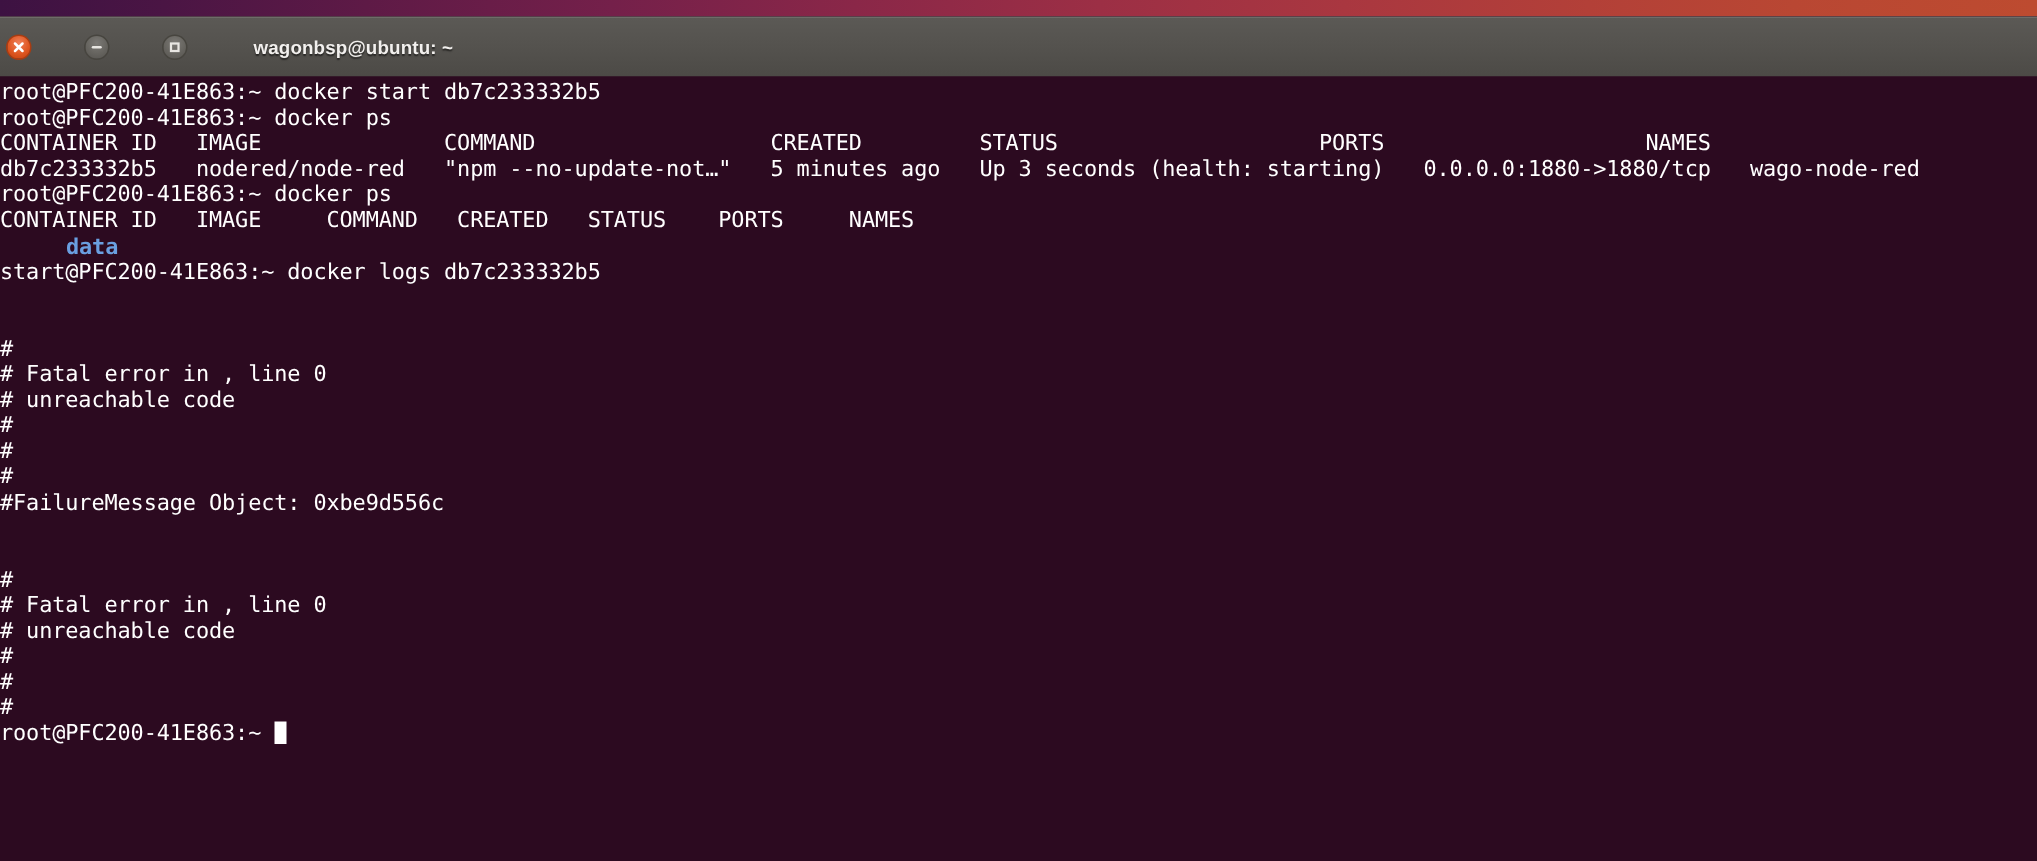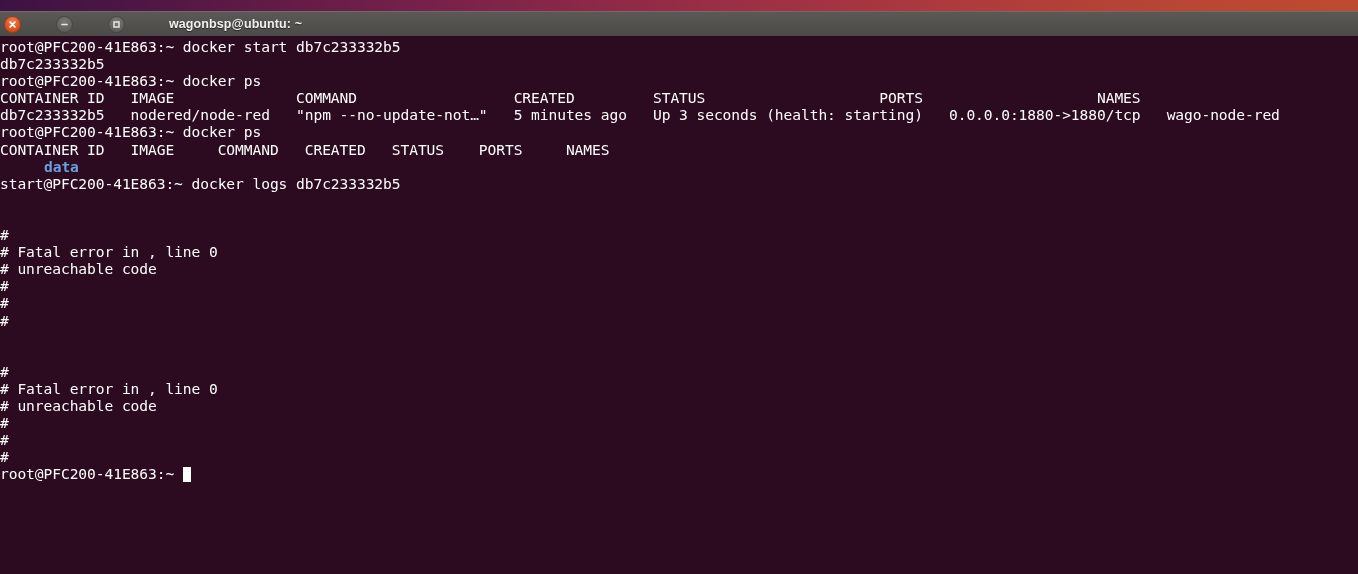--- a/index.html
+++ b/index.html
@@ -39,21 +39,21 @@
     position: absolute;
     left: 0;
     top: 11px;
     width: 1358px;
     height: 563px;
     background: #2c0a20;
   }
 
   #titlebar {
     position: relative;
-    height: 25px;
+    height: 40px;
     background: linear-gradient(to bottom, #5b5955 0%, #54524e 50%, #4c4a46 100%);
     border-top: 1px solid #6e6c68;
     box-sizing: border-box;
     display: flex;
     align-items: center;
     padding-left: 4px;
     gap: 32px;
   }
 
   .winbtn {
@@ -149,36 +149,36 @@
       <svg width="9" height="9" viewBox="0 0 9 9" aria-hidden="true">
         <rect x="2" y="2" width="5" height="5" stroke="#e8e6e2" stroke-width="1.5" fill="none"></rect>
       </svg>
     </div>
     <div id="window-title">wagonbsp@ubuntu: ~</div>
   </div>
 
   <div id="terminal">
     <div id="term-lines">
         <div class="tline" id="line-1"><span class="c-default">root@PFC200-41E863:~ docker start db7c233332b5</span></div>
-        <div class="tline" id="line-2"><span class="c-default">db7c233332b5</span></div>
         <div class="tline" id="line-3"><span class="c-default">root@PFC200-41E863:~ docker ps</span></div>
         <div class="tline" id="line-4"><span class="c-default">CONTAINER ID   IMAGE              COMMAND                  CREATED         STATUS                    PORTS                    NAMES</span></div>
         <div class="tline" id="line-5"><span class="c-default">db7c233332b5   nodered/node-red   "npm --no-update-not…"   5 minutes ago   Up 3 seconds (health: starting)   0.0.0.0:1880-&gt;1880/tcp   wago-node-red</span></div>
         <div class="tline" id="line-6"><span class="c-default">root@PFC200-41E863:~ docker ps</span></div>
         <div class="tline" id="line-7"><span class="c-default">CONTAINER ID   IMAGE     COMMAND   CREATED   STATUS    PORTS     NAMES</span></div>
         <div class="tline" id="line-9"><span class="c-dir">data</span></div>
         <div class="tline" id="line-10"><span class="c-default">start@PFC200-41E863:~ docker logs db7c233332b5</span></div>
         <div class="tline blank" id="line-11"><span class="c-default"> </span></div>
         <div class="tline blank" id="line-12"><span class="c-default"> </span></div>
         <div class="tline" id="line-13"><span class="c-default">#</span></div>
         <div class="tline" id="line-14"><span class="c-default"># Fatal error in , line 0</span></div>
         <div class="tline" id="line-15"><span class="c-default"># unreachable code</span></div>
         <div class="tline" id="line-16"><span class="c-default">#</span></div>
         <div class="tline" id="line-17"><span class="c-default">#</span></div>
         <div class="tline" id="line-18"><span class="c-default">#</span></div>
+        <div class="tline" id="line-19"><span class="c-default">#FailureMessage Object: 0xbe9d556c</span></div>
         <div class="tline blank" id="line-20"><span class="c-default"> </span></div>
         <div class="tline blank" id="line-21"><span class="c-default"> </span></div>
         <div class="tline" id="line-22"><span class="c-default">#</span></div>
         <div class="tline" id="line-23"><span class="c-default"># Fatal error in , line 0</span></div>
         <div class="tline" id="line-24"><span class="c-default"># unreachable code</span></div>
         <div class="tline" id="line-25"><span class="c-default">#</span></div>
         <div class="tline" id="line-26"><span class="c-default">#</span></div>
         <div class="tline" id="line-27"><span class="c-default">#</span></div>
         <div class="tline" id="line-29"><span class="c-default">root@PFC200-41E863:~ </span><span class="cursor"></span></div>
       </div>

